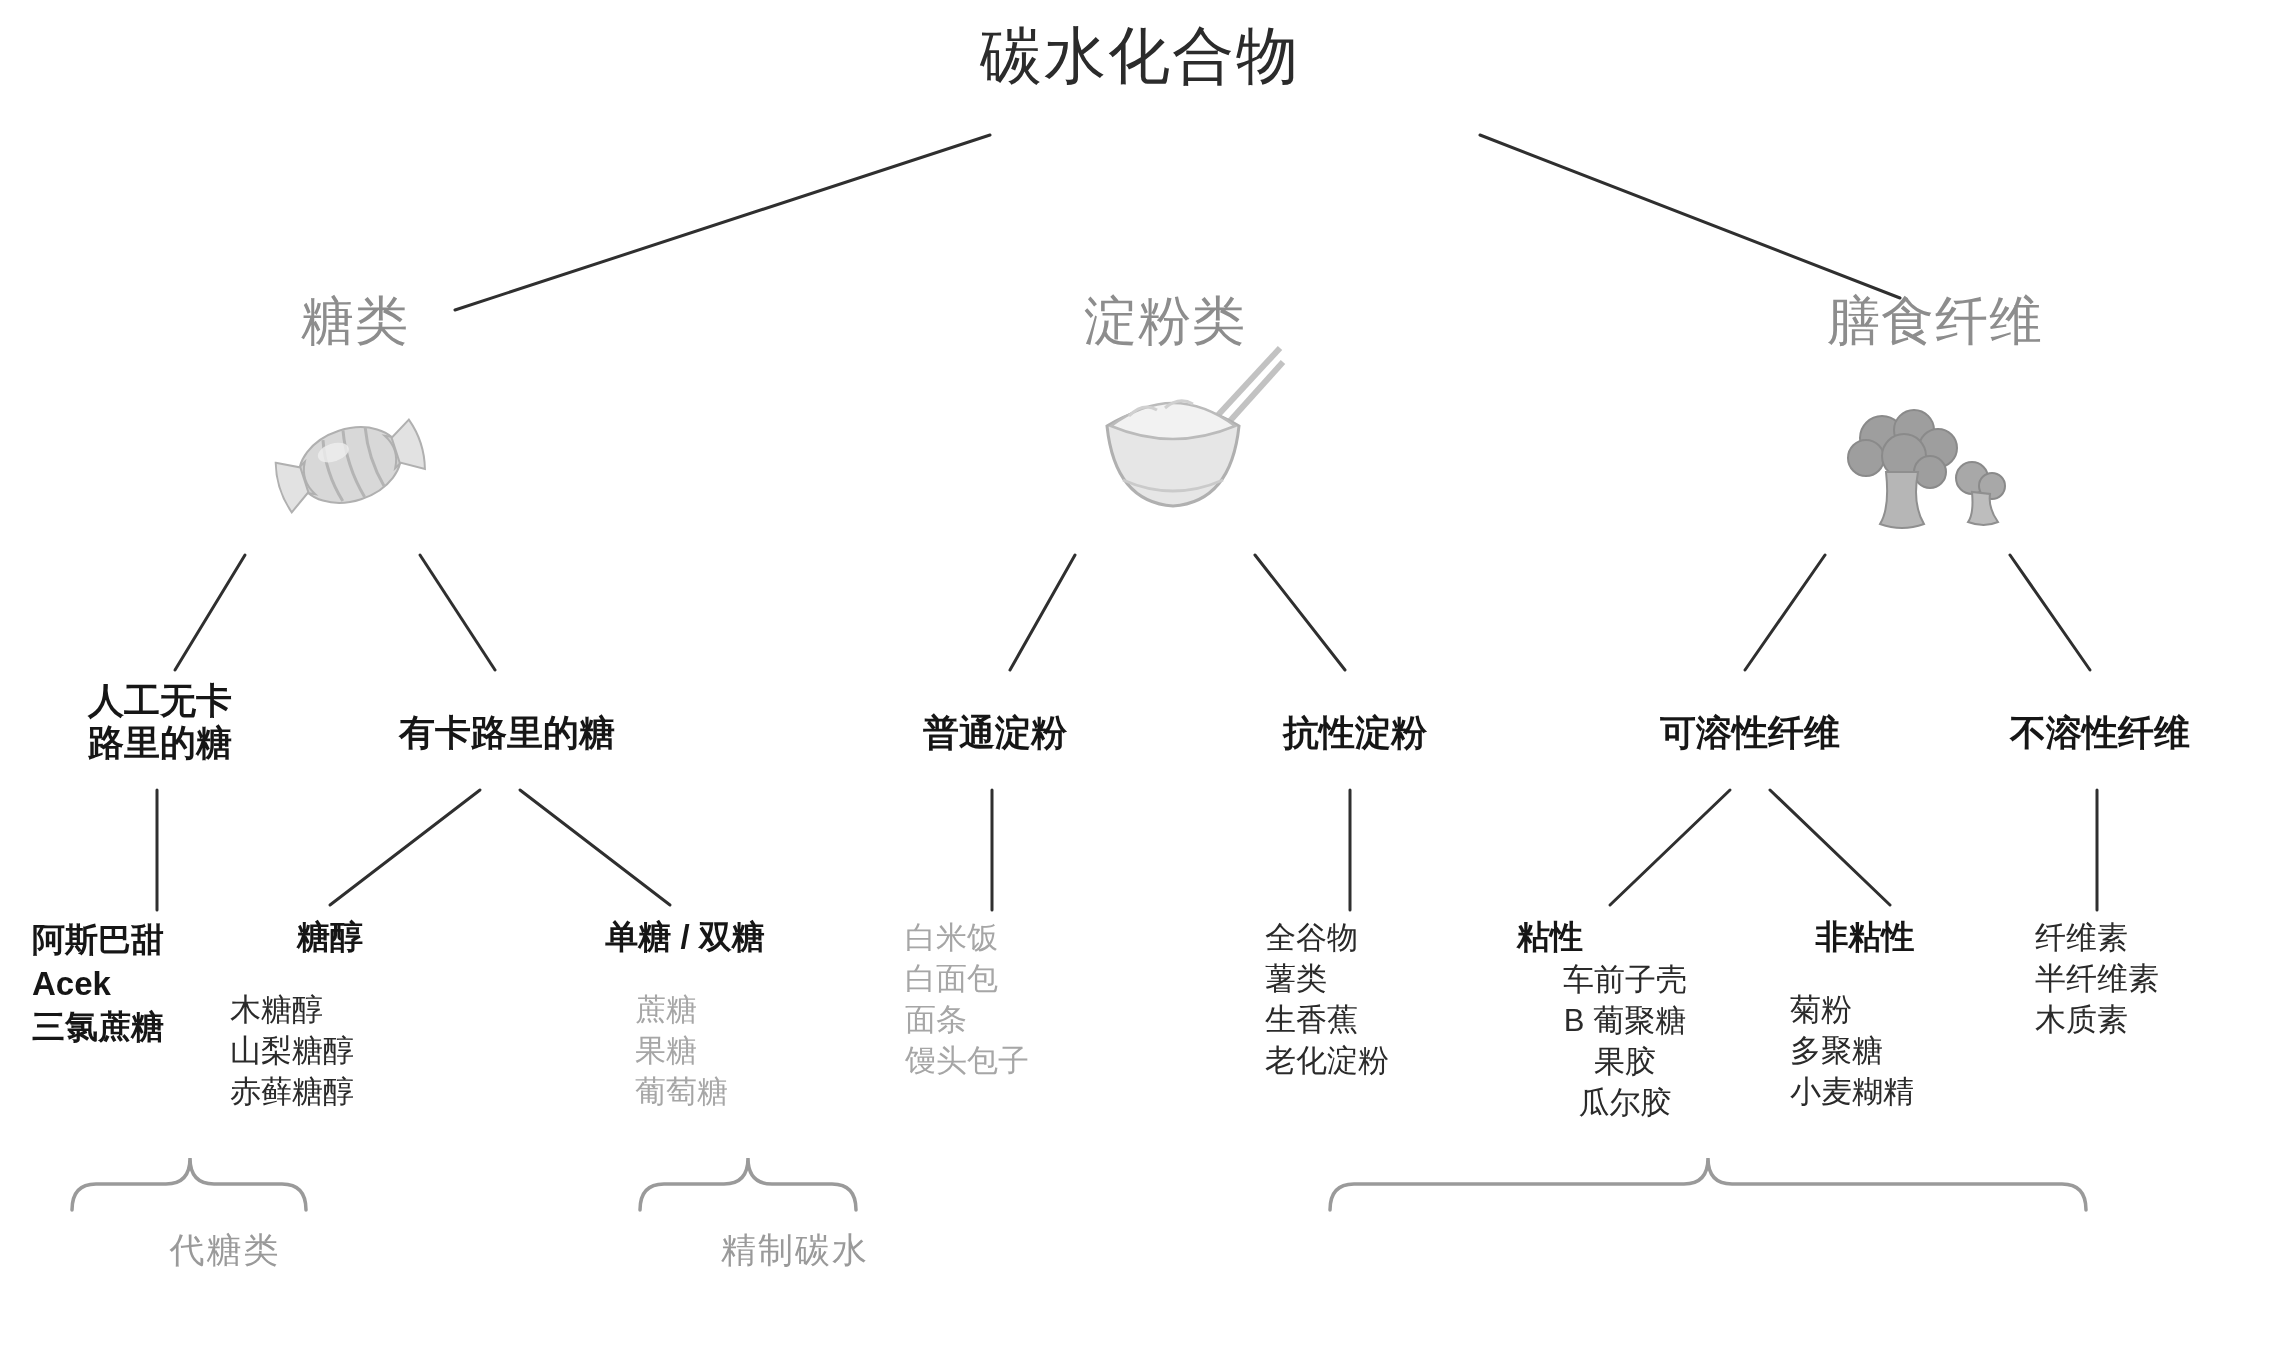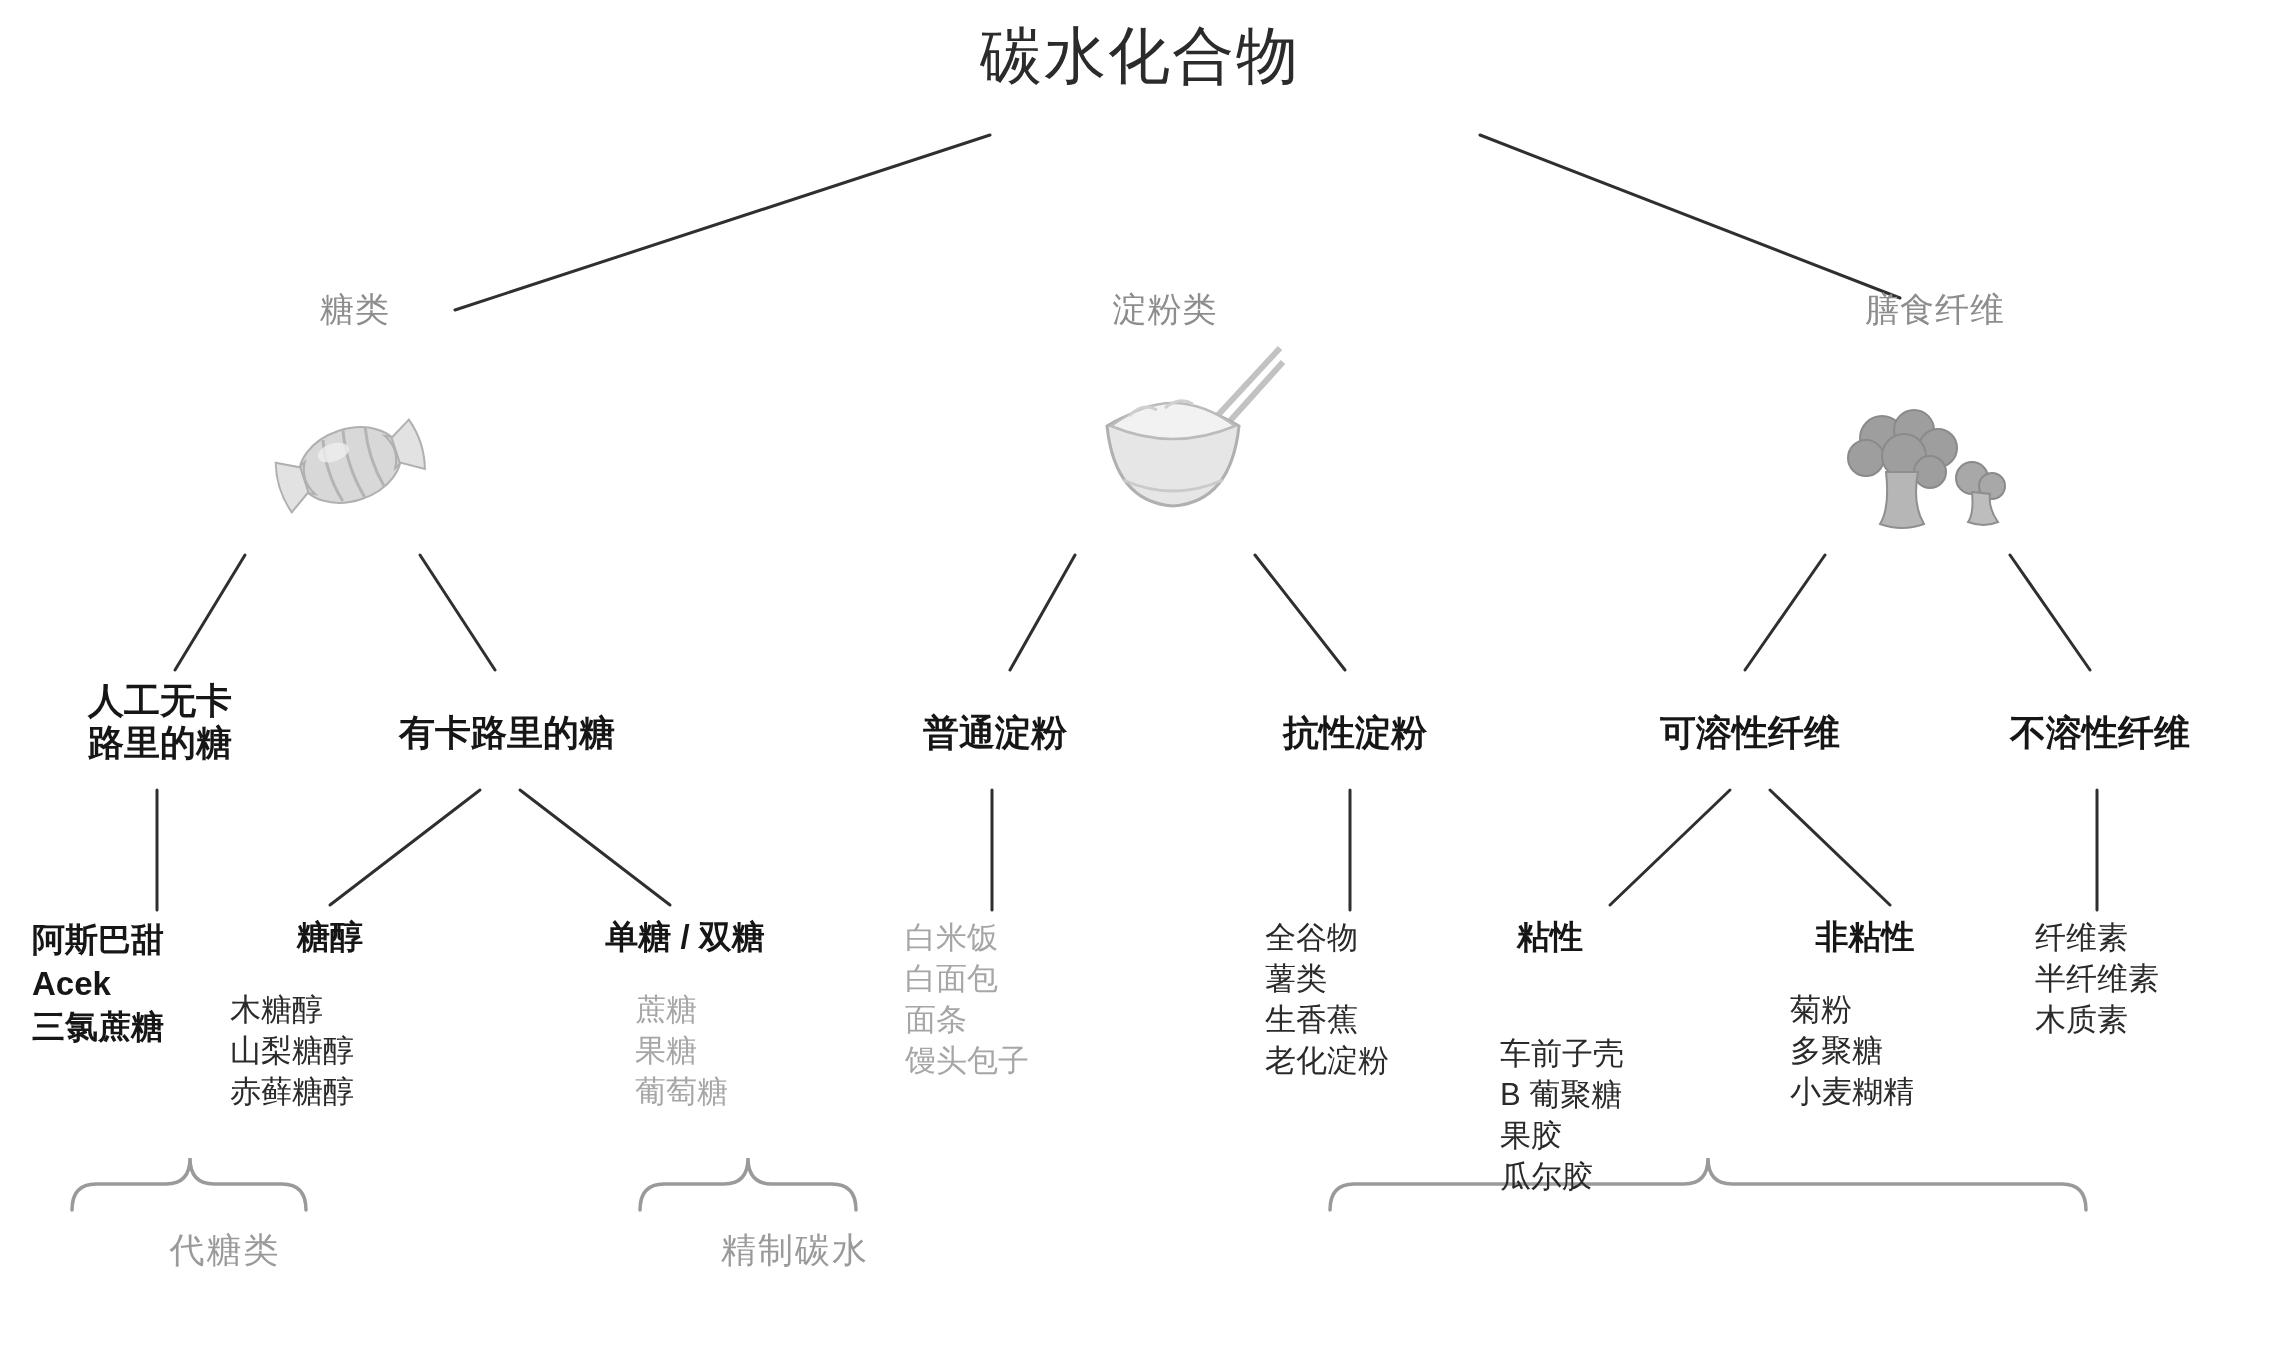--- a/index.html
+++ b/index.html
@@ -32,21 +32,21 @@
     white-space: pre-line;
     line-height: 1.18;
   }
   .root-title {
     font-size: 62px;
     color: #2b2b2b;
     letter-spacing: 2px;
     font-weight: 400;
   }
   .level1 {
-    font-size: 34px;
+    font-size: 53px;
     color: #8d8d8d;
     font-weight: 400;
     letter-spacing: 1px;
   }
   .level2 {
     font-size: 36px;
     color: #161616;
     font-weight: 700;
     font-family: "Liberation Sans", "DejaVu Sans", sans-serif;
   }
@@ -205,21 +205,21 @@
 白面包
 面条
 馒头包子</div>
 
   <div class="node leaf-list" style="left:1265px; top:918px; width:260px; text-align:left;">全谷物
 薯类
 生香蕉
 老化淀粉</div>
 
   <div class="node level3" style="left:1450px; top:918px; width:200px;">粘性</div>
-  <div class="node leaf-list" style="left:1500px; top:1034px; width:250px; text-align:left;">车前子壳
+  <div class="node leaf-list" style="left:1500px; top:960px; width:250px; text-align:center;">车前子壳
 B 葡聚糖
 果胶
 瓜尔胶</div>
 
   <div class="node level3" style="left:1760px; top:918px; width:210px;">非粘性</div>
   <div class="node leaf-list" style="left:1790px; top:990px; width:250px; text-align:left;">菊粉
 多聚糖
 小麦糊精</div>
 
   <div class="node leaf-list" style="left:2035px; top:918px; width:250px; text-align:left;">纤维素

